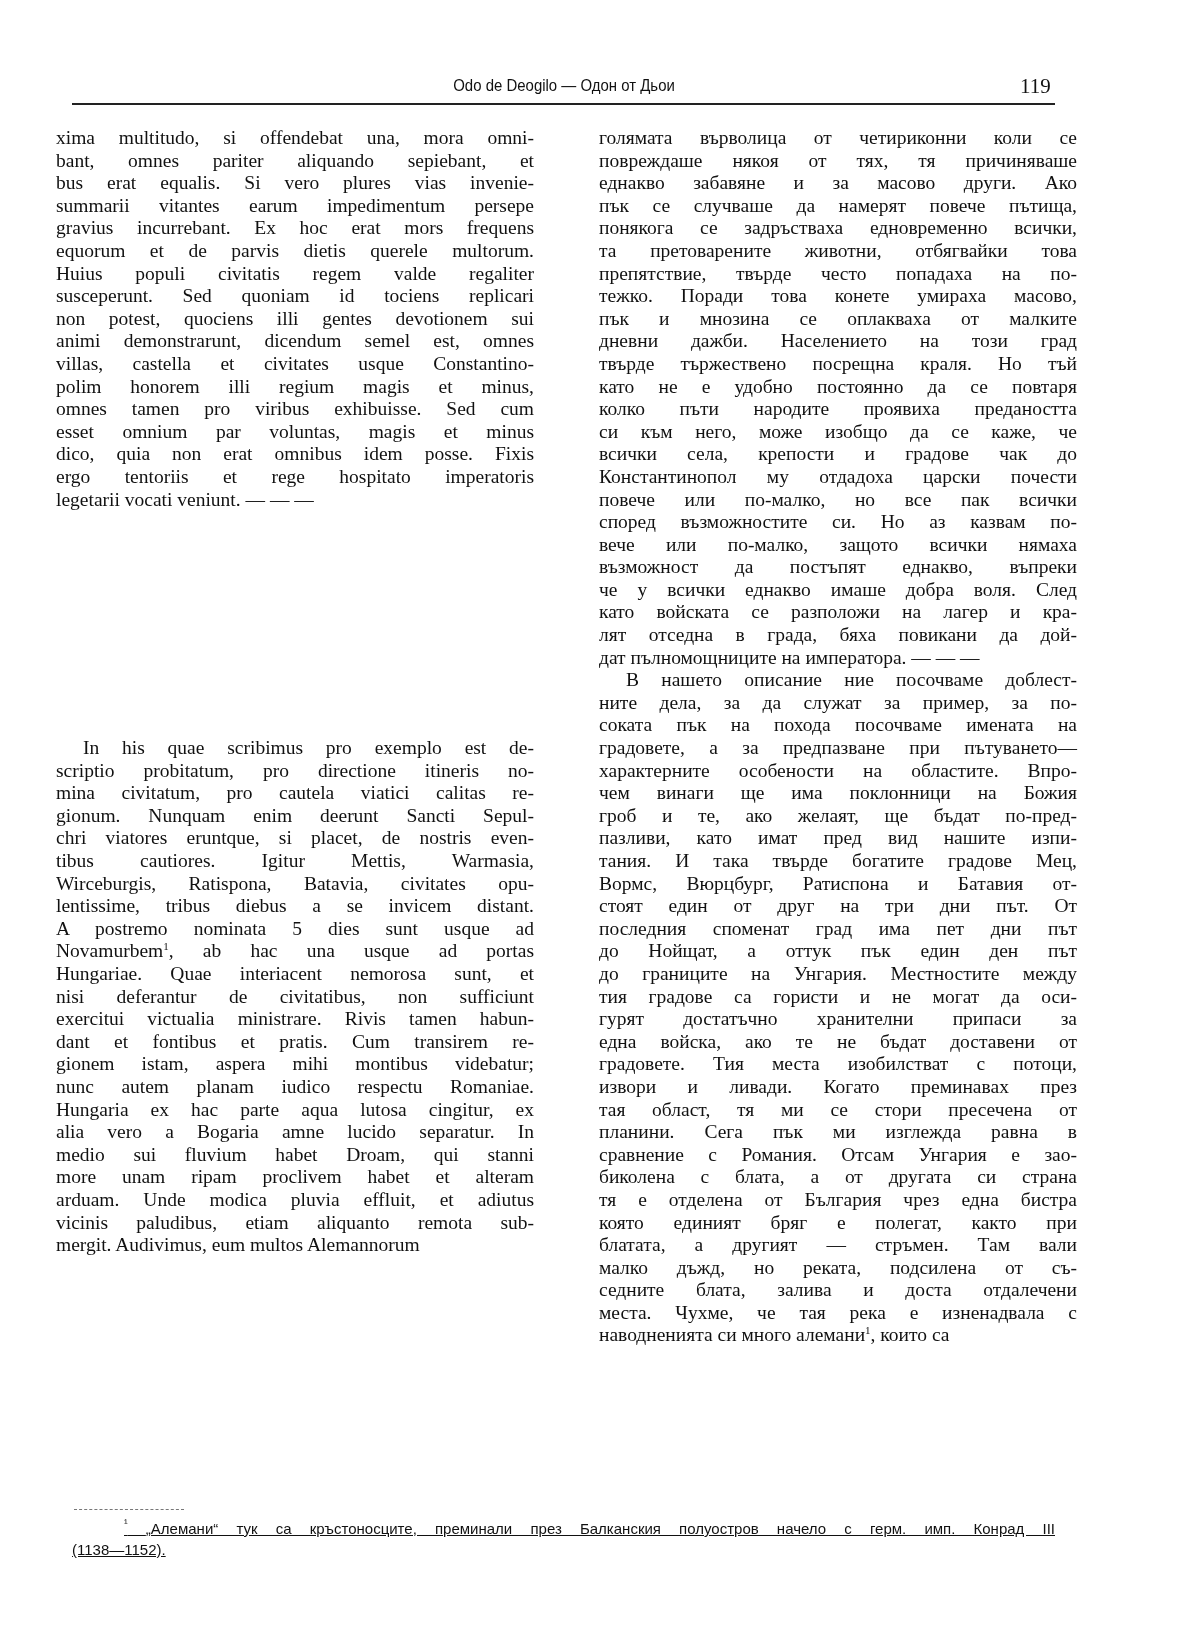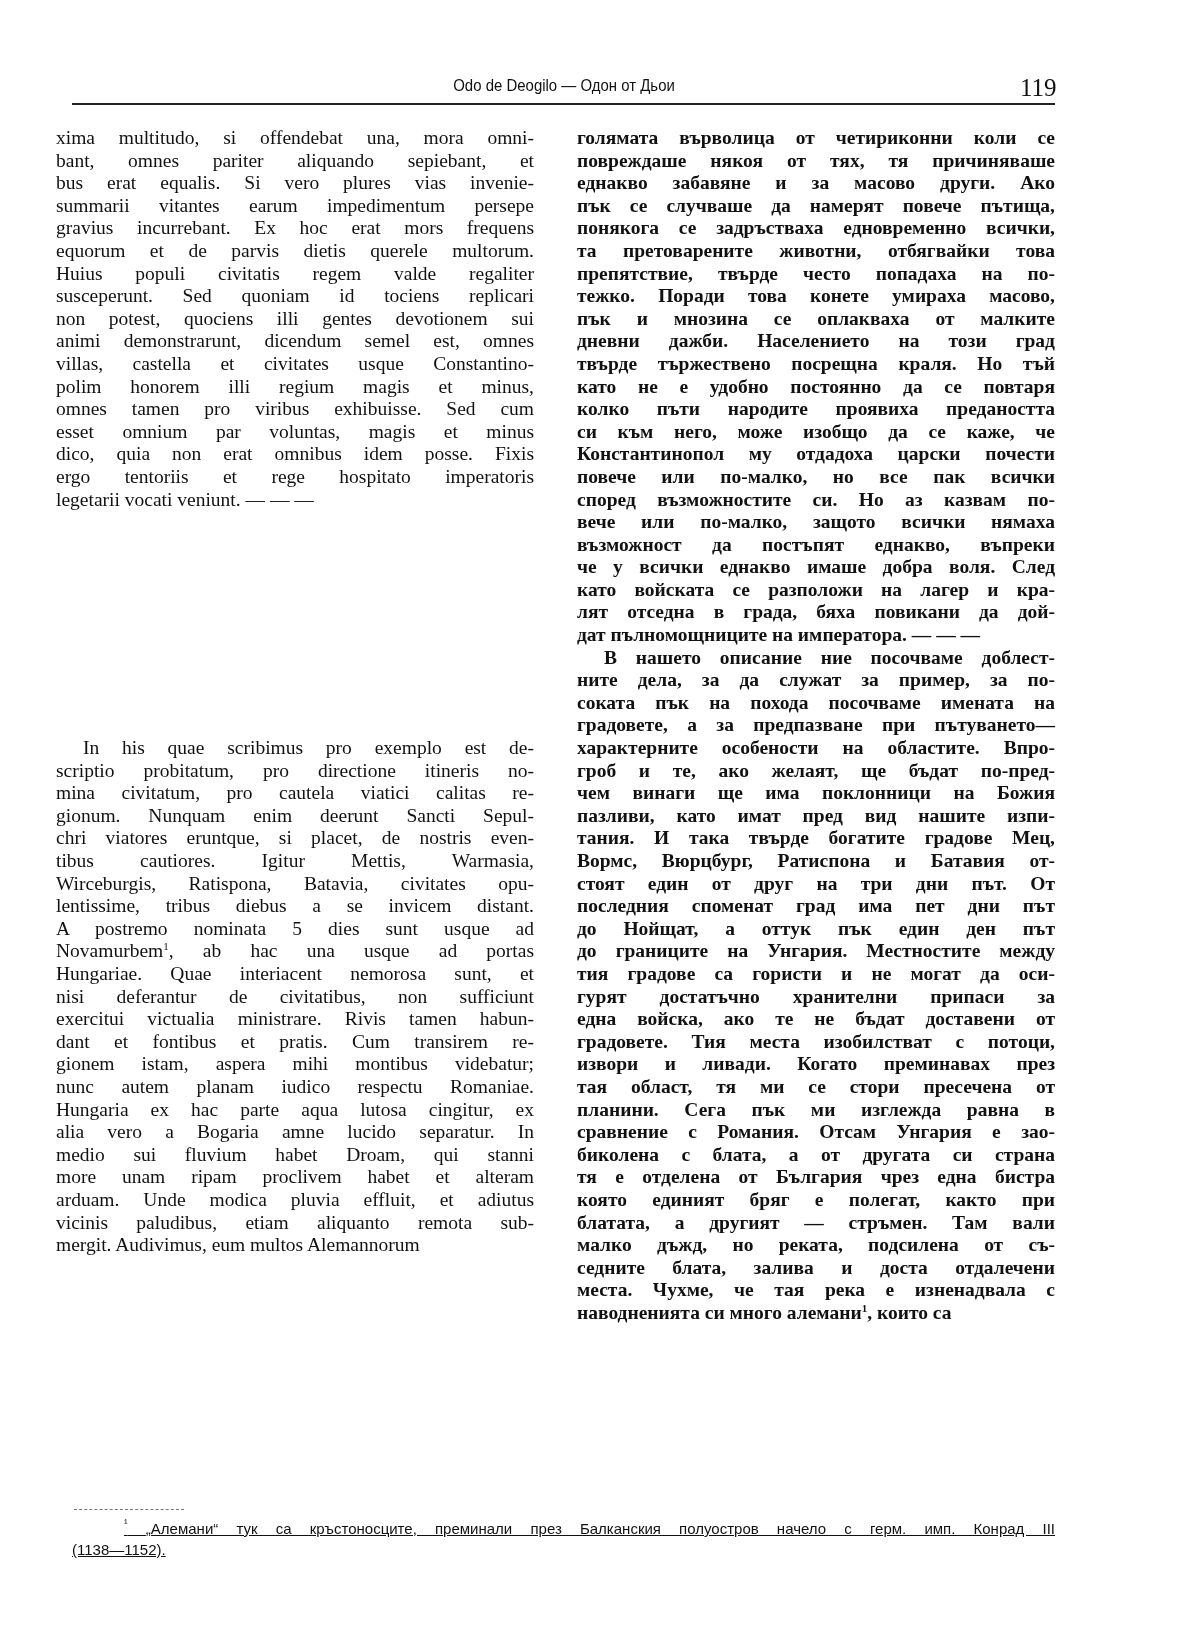--- a/index.html
+++ b/index.html
@@ -10,42 +10,42 @@
     font-family: "Liberation Sans", sans-serif; font-size: 17px;
     transform: scaleX(0.88); transform-origin: left top; width: 1116px;
   }
   .running-head .title { position: absolute; left: 0; right: 0; text-align: center; top: 0; }
   .head-rule { position: absolute; left: 64px; top: 103px; width: 983px; height: 0; border-top: 2px solid #222; }
   .col {
     position: absolute; top: 127px; width: 478px;
     font-family: "Liberation Serif", serif; font-size: 19.5px; line-height: 22.6px;
   }
   .col.left { left: 48px; }
-  .col.right { left: 569px; font-weight: bold; }
+  .col.right { left: 591px; }
   .line { display: block; white-space: nowrap; text-align: justify; text-align-last: justify; height: 22.6px; overflow: visible; }
   .line.last { text-align-last: left; }
   .line.indent { padding-left: 27px; }
   sup { font-size: 11px; line-height: 0; vertical-align: 7px; }
   .fn-rule { position: absolute; left: 66px; top: 1509px; width: 110px; border-top: 1px dashed #777; }
   .footnote {
     position: absolute; left: 64px; top: 1518px; width: 983px;
     font-family: "Liberation Sans", sans-serif; font-size: 15px; line-height: 21px;
   }
   .footnote .fnline { display: block; white-space: nowrap; text-decoration: underline; }
   .footnote .fnline.first { padding-left: 52px; text-align: justify; text-align-last: justify; }
 </style>
 </head>
 <body>
 
 <div class="page">
 
   <div class="running-head">
     <span class="title">Odo de Deogilo — Одон от Дьои</span>
   </div>
-  <span style="position:absolute; left:1012px; top:74px; font-family:'Liberation Serif',serif; font-size:25px;">119</span>
+  <span style="position:absolute; left:1012px; top:74px; font-family:'Liberation Serif',serif; font-size:21px;">119</span>
   <div class="head-rule"></div>
 
   <div class="col left">
     <div id="latin-b1">
         <span class="line">xima multitudo, si offendebat una, mora omni-</span>
         <span class="line">bant, omnes pariter aliquando sepiebant, et</span>
         <span class="line">bus erat equalis. Si vero plures vias invenie-</span>
         <span class="line">summarii vitantes earum impedimentum persepe</span>
         <span class="line">gravius incurrebant. Ex hoc erat mors frequens</span>
         <span class="line">equorum et de parvis dietis querele multorum.</span>
@@ -98,38 +98,39 @@
         <span class="line">понякога се задръстваха едновременно всички,</span>
         <span class="line">та претоварените животни, отбягвайки това</span>
         <span class="line">препятствие, твърде често попадаха на по-</span>
         <span class="line">тежко. Поради това конете умираха масово,</span>
         <span class="line">пък и мнозина се оплакваха от малките</span>
         <span class="line">дневни дажби. Населението на този град</span>
         <span class="line">твърде тържествено посрещна краля. Но тъй</span>
         <span class="line">като не е удобно постоянно да се повтаря</span>
         <span class="line">колко пъти народите проявиха предаността</span>
         <span class="line">си към него, може изобщо да се каже, че</span>
+        <span class="line">всички села, крепости и градове чак до</span>
         <span class="line">Константинопол му отдадоха царски почести</span>
         <span class="line">повече или по-малко, но все пак всички</span>
         <span class="line">според възможностите си. Но аз казвам по-</span>
         <span class="line">вече или по-малко, защото всички нямаха</span>
         <span class="line">възможност да постъпят еднакво, въпреки</span>
         <span class="line">че у всички еднакво имаше добра воля. След</span>
         <span class="line">като войската се разположи на лагер и кра-</span>
         <span class="line">лят отседна в града, бяха повикани да дой-</span>
         <span class="line last">дат пълномощниците на императора. — — —</span>
       </div>
     <div id="bg-b2">
         <span class="line indent">В нашето описание ние посочваме доблест-</span>
         <span class="line">ните дела, за да служат за пример, за по-</span>
         <span class="line">соката пък на похода посочваме имената на</span>
         <span class="line">градовете, а за предпазване при пътуването—</span>
         <span class="line">характерните особености на областите. Впро-</span>
+        <span class="line">чем винаги ще има поклонници на Божия</span>
         <span class="line">гроб и те, ако желаят, ще бъдат по-пред-</span>
-        <span class="line">чем винаги ще има поклонници на Божия</span>
         <span class="line">пазливи, като имат пред вид нашите изпи-</span>
         <span class="line">тания. И така твърде богатите градове Мец,</span>
         <span class="line">Вормс, Вюрцбург, Ратиспона и Батавия от-</span>
         <span class="line">стоят един от друг на три дни път. От</span>
         <span class="line">последния споменат град има пет дни път</span>
         <span class="line">до Нойщат, а оттук пък един ден път</span>
         <span class="line">до границите на Унгария. Местностите между</span>
         <span class="line">тия градове са гористи и не могат да оси-</span>
         <span class="line">гурят достатъчно хранителни припаси за</span>
         <span class="line">една войска, ако те не бъдат доставени от</span>

